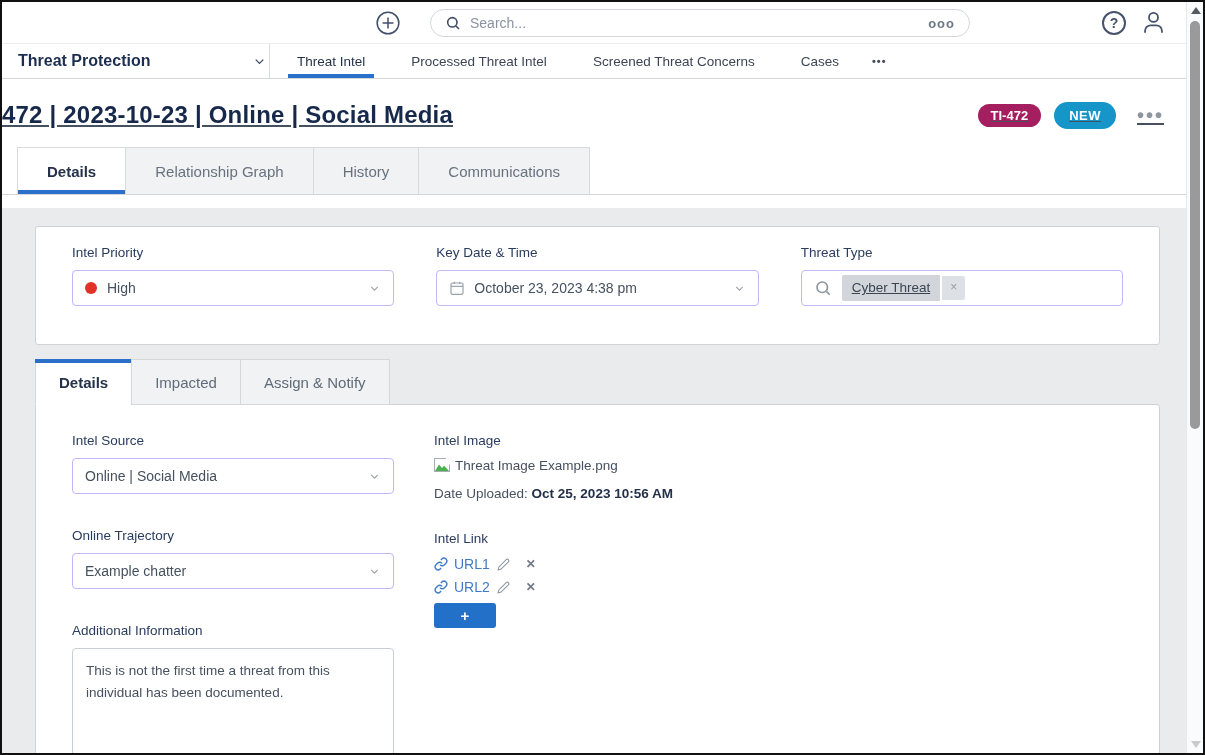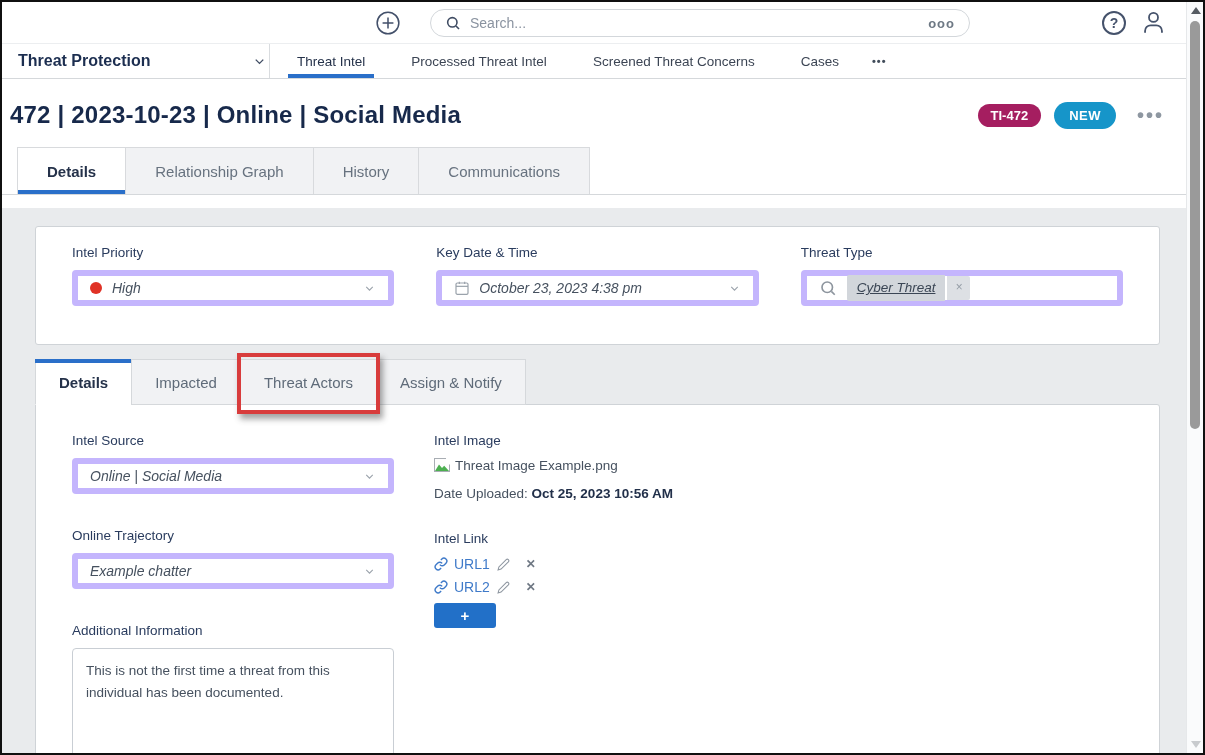--- a/index.html
+++ b/index.html
@@ -41,21 +41,21 @@
   .brand { width:268px; border-right:1px solid #d9dcdf; display:flex; align-items:center; padding:0 2px 0 16px; cursor:pointer; }
   .brand-label { font-size:16px; font-weight:bold; color:#1c2e50; }
   .brand svg { margin-left:auto; color:#3f4c63; }
   .nav-tabs { display:flex; align-items:stretch; padding-left:4px; }
   .nav-tab { position:relative; display:flex; align-items:center; padding:0 23px; font-size:13.5px; color:#3c4554; cursor:pointer; white-space:nowrap; }
   .nav-tab.active { color:#25324a; }
   .nav-tab.active::after { content:""; position:absolute; left:14px; right:14px; bottom:0; height:4px; background:#2a6fc9; }
   .nav-more { display:flex; align-items:center; padding:0 10px; color:#414c5a; font-size:11px; font-weight:bold; letter-spacing:1px; cursor:pointer; }
 
   
-  .titlebar { display:flex; align-items:center; padding:22px 22px 18px 8px; background:#fff; }
+  .titlebar { display:flex; align-items:center; padding:22px 22px 18px 0; background:#fff;text-decoration:underline; }
   .page-title { font-size:24px; font-weight:bold; color:#17294b; letter-spacing:0.2px; }
   .badges { margin-left:auto; display:flex; align-items:center; gap:13px; }
   .badge-id { background:#a51e60; color:#fff; font-size:13px; font-weight:bold; padding:4px 13px; border-radius:13px; cursor:pointer; }
   .badge-new { background:#1695c9; color:#fff; font-size:13px; font-weight:bold; padding:6px 15px; border-radius:15px; letter-spacing:0.5px; cursor:pointer; }
   .header-more { color:#8e97a1; font-size:20px; font-weight:bold; letter-spacing:2px; margin-left:8px; cursor:pointer; line-height:10px; }
 
   
   .page-tabs { height:48px; background:#fff; border-bottom:1px solid #d5d8db; display:flex; align-items:stretch; padding-left:15px; }
   .ptab {
     display:flex; align-items:center; padding:0 29px; font-size:15px; color:#67727f;
@@ -66,22 +66,22 @@
   .ptab.active { background:#fff; color:#25324a; font-weight:bold; }
   .ptab.active::after { content:""; position:absolute; left:0; right:0; bottom:0; height:4px; background:#2a6fc9; }
 
   
   .content { position:absolute; top:206px; left:0; right:0; bottom:0; background:#e9ebed; padding:18px 26px 0 33px; overflow:hidden; }
 
   .card { background:#fff; border:1px solid #cfd3d7; border-radius:3px; padding:18px 36px 38px; display:flex; gap:42px; }
   .field { flex:1; min-width:0; }
   .field-label { font-size:13.5px; font-weight:normal; color:#2a3c5e; margin-bottom:10px; }
   .select {
-    height:36px; border:6px solid #c4b5fd; border-radius:4px; background:#fff;
-    display:flex; align-items:center; padding:0 12px; font-size:14px; color:#46515f; cursor:pointer;font-style:italic;
+    height:36px; border:1px solid #c4b5fd; border-radius:4px; background:#fff;
+    display:flex; align-items:center; padding:0 12px; font-size:14px; color:#46515f; cursor:pointer;
   }
   .select .chev { margin-left:auto; color:#9aa2ab; }
   .dot { width:12px; height:12px; border-radius:50%; background:#e03226; margin-right:10px; flex:none; }
   .cal-icon { color:#9aa2ab; margin-right:9px; flex:none; }
   .tag-input { cursor:text; }
   .tag-input .mag { color:#8d959e; margin-right:10px; flex:none; }
   .tag { background:#d2d6db; color:#3a4554; font-size:13.5px; padding:5px 10px 6px; border-radius:2px 0 0 2px; text-decoration:underline; cursor:pointer; }
   .tag-x { background:#dde0e4; color:#959da6; font-size:12px; padding:6px 8px 7px; border-radius:0 2px 2px 0; margin-left:2px; cursor:pointer; line-height:11px; }
 
   
@@ -255,24 +255,20 @@
     </div>
 
     <div class="dtabs">
       <div class="dtab active">
           <span>Details</span>
         </div>
       <div class="dtab">
           <span>Impacted</span>
         </div>
       <div class="dtab">
-        <span>Threat Actors</span>
-        <span class="annotation"></span>
-      </div>
-      <div class="dtab">
           <span>Assign &amp; Notify</span>
         </div>
     </div>
 
     <div class="panel">
       <div class="col-left">
         <div class="fgroup">
           <div class="field-label">Intel Source</div>
           <div class="select">
             <span>Online | Social Media</span>

